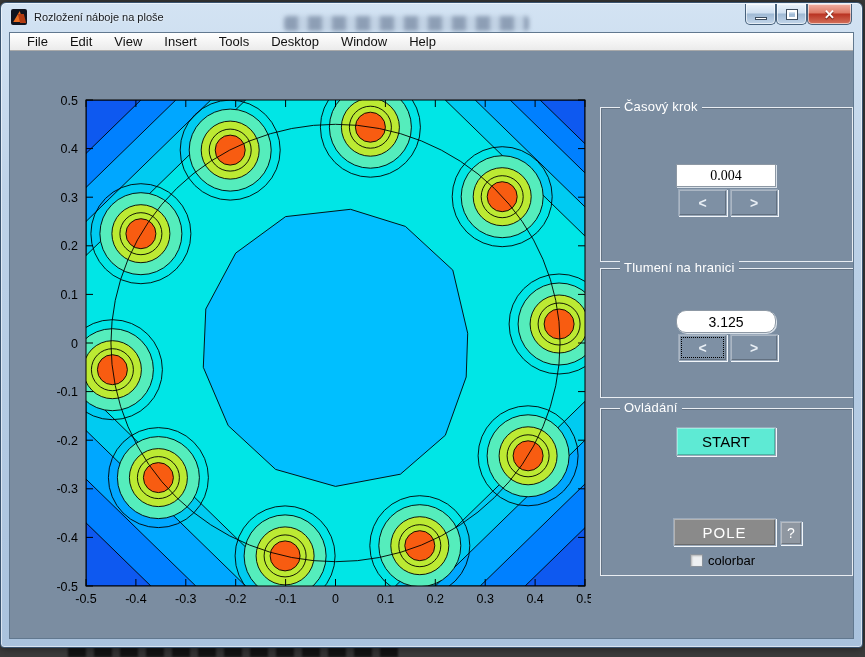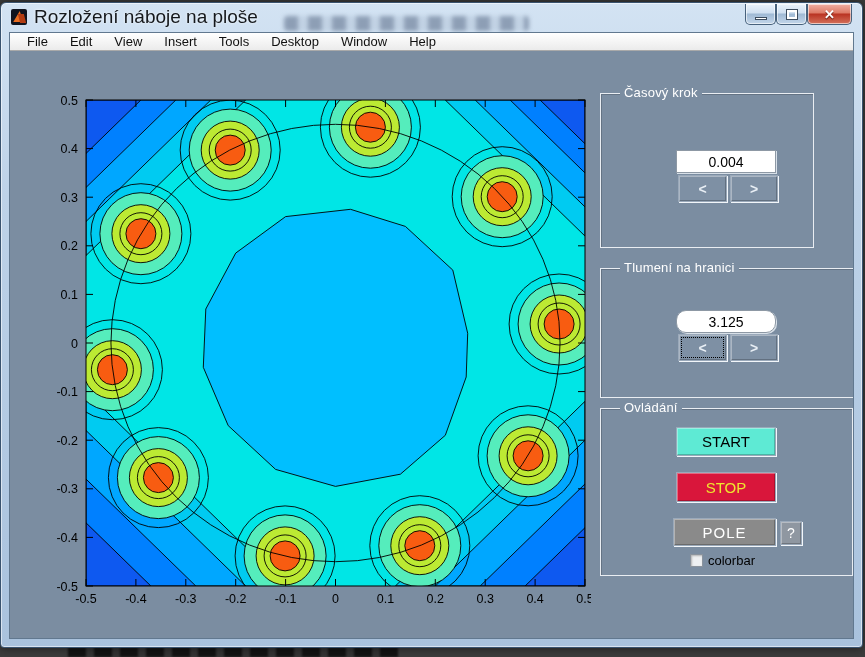--- a/index.html
+++ b/index.html
@@ -17,21 +17,21 @@
     box-shadow:0 0 10px rgba(0,0,0,.55), inset 0 0 0 1px rgba(255,255,255,.55);
   }
   .titlebar{ position:relative; height:28px; display:flex; align-items:center; padding-left:10px; }
   .app-icon{ width:16px; height:16px; margin-right:7px; border-radius:2px;
     background:#10141f; position:relative; overflow:hidden; flex:0 0 auto; }
   .app-icon i{ position:absolute; left:3px; top:2px; width:0; height:0;
     border-left:5px solid transparent; border-right:5px solid transparent;
     border-bottom:11px solid #e96d20; transform:skewX(-8deg); }
   .app-icon b{ position:absolute; left:8px; top:5px; width:6px; height:9px;
     background:#b33c12; transform:skewX(14deg); }
-  .title-text{ font-size:19px; color:#15181c; text-shadow:0 0 3px rgba(255,255,255,.9); white-space:nowrap; }
+  .title-text{ font-size:11px; color:#15181c; text-shadow:0 0 3px rgba(255,255,255,.9); white-space:nowrap; }
   .title-smudge{ position:absolute; left:283px; top:13px; width:245px; height:15px; border-radius:4px;
     background:repeating-linear-gradient(90deg, rgba(86,104,132,.55) 0 14px, rgba(150,168,190,.25) 14px 24px);
     filter:blur(2px); }
   .winbtns{ position:absolute; right:10px; top:1px; display:flex; }
   .winbtn{
     width:31px; height:21px; border:1px solid #47617c; border-top:none;
     border-radius:0 0 5px 5px; display:flex; align-items:center; justify-content:center;
     background:linear-gradient(180deg,#e9f2fb 0%,#cfdff0 45%,#9fb9d4 50%,#c3d6ea 100%);
     box-shadow:inset 0 0 0 1px rgba(255,255,255,.6); margin-left:0;
   }
@@ -257,38 +257,37 @@
             <line x1="553" y1="107.2" x2="546" y2="107.2" stroke="#000" stroke-width="1"></line>
             <text x="46" y="111.7" text-anchor="end" font-size="12.5" fill="#000">0.3</text>
             <line x1="54" y1="58.59999999999999" x2="61" y2="58.59999999999999" stroke="#000" stroke-width="1"></line>
             <line x1="553" y1="58.59999999999999" x2="546" y2="58.59999999999999" stroke="#000" stroke-width="1"></line>
             <text x="46" y="63.09999999999999" text-anchor="end" font-size="12.5" fill="#000">0.4</text>
             <line x1="54" y1="10" x2="61" y2="10" stroke="#000" stroke-width="1"></line>
             <line x1="553" y1="10" x2="546" y2="10" stroke="#000" stroke-width="1"></line>
             <text x="46" y="14.5" text-anchor="end" font-size="12.5" fill="#000">0.5</text>
           </svg></div>
 
-      <div class="panel" style="left:590px; top:33px; width:214px; height:155px;">
+      <div class="panel" style="left:590px; top:47px; width:253px; height:155px;">
         <span class="panel-title">Časový krok</span>
-        <input class="edit" style="left: 75px; top: 56px; width: 100px; height: 23px;" readonly="" value="0.004">
+        <input class="edit" style="left: 75px; top: 56px; width: 100px; height: 23px; font-family: Liberation Serif, serif;" readonly="" value="0.004">
         <div class="btn spin" style="left:77px; top:81px; width:49px; height:27px;">&lt;</div>
         <div class="btn spin" style="left:129px; top:81px; width:48px; height:27px;">&gt;</div>
       </div>
 
       <div class="panel" style="left:590px; top:208px; width:298px; height:130px;">
         <span class="panel-title">Tlumení na hranici</span>
         <input class="edit" style="left: 75px; top: 41px; width: 100px; height: 23px; border-radius: 10px;" readonly="" value="3.125">
         <div class="btn spin focused" style="left:77px; top:65px; width:49px; height:27px;">&lt;</div>
         <div class="btn spin" style="left:129px; top:65px; width:48px; height:27px;">&gt;</div>
       </div>
 
       <div class="panel" style="left:590px; top:348px; width:253px; height:168px;">
         <span class="panel-title">Ovládání</span>
         <div class="btn btn-start" style="left: 75px; top: 18px; width: 100px; height: 29px; background: #5eead4; color: rgb(0, 0, 0);">START</div>
-        <div class="btn btn-stop" style="left: 75px; top: 63px; width: 100px; height: 30px; background: rgb(217, 22, 59); color: rgb(239, 229, 47);">STOP</div>
         <div class="btn btn-pole" style="left: 72px; top: 109px; width: 103px; height: 28px; background: rgb(138, 138, 138); color: rgb(255, 255, 255);">POLE</div>
         <div class="btn btn-help" style="left: 179px; top: 112px; width: 22px; height: 24px; background: rgb(143, 151, 161); color: rgb(255, 255, 255);">?</div>
         <div class="checkrow" style="left:89px; top:144px;">
           <span class="checkbox"></span>
           <span class="checklabel">colorbar</span>
         </div>
       </div>
 
     </div>
   </div>

